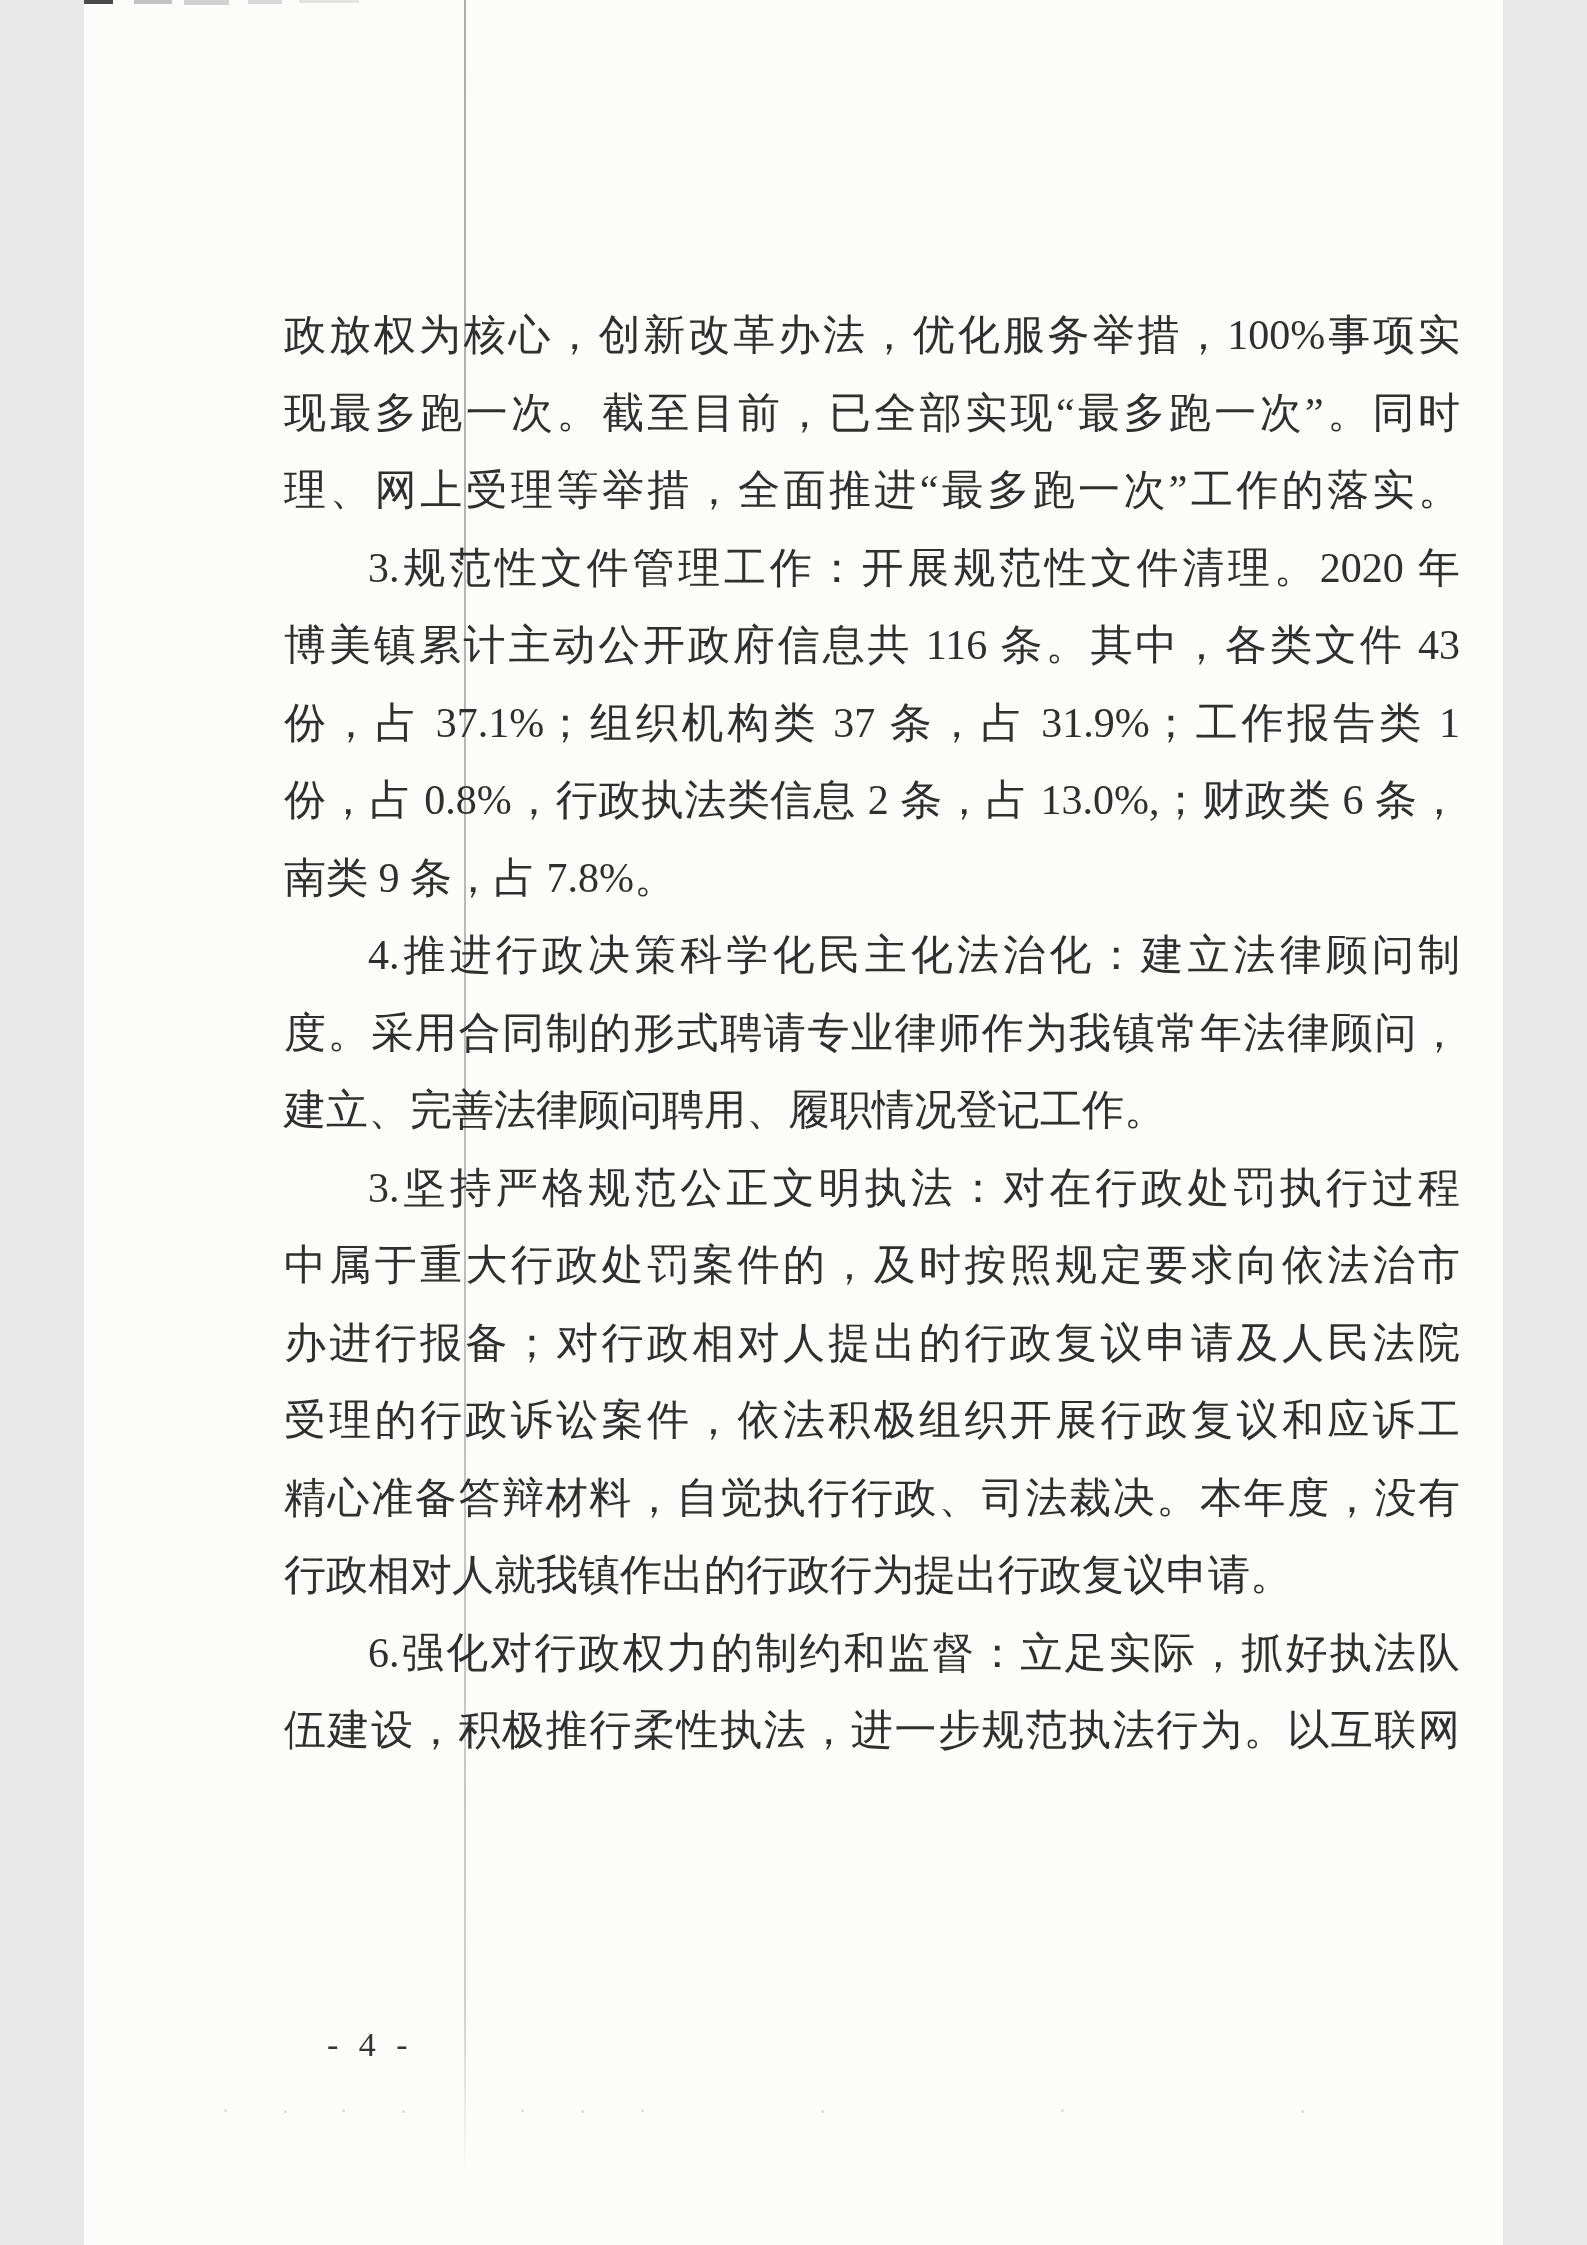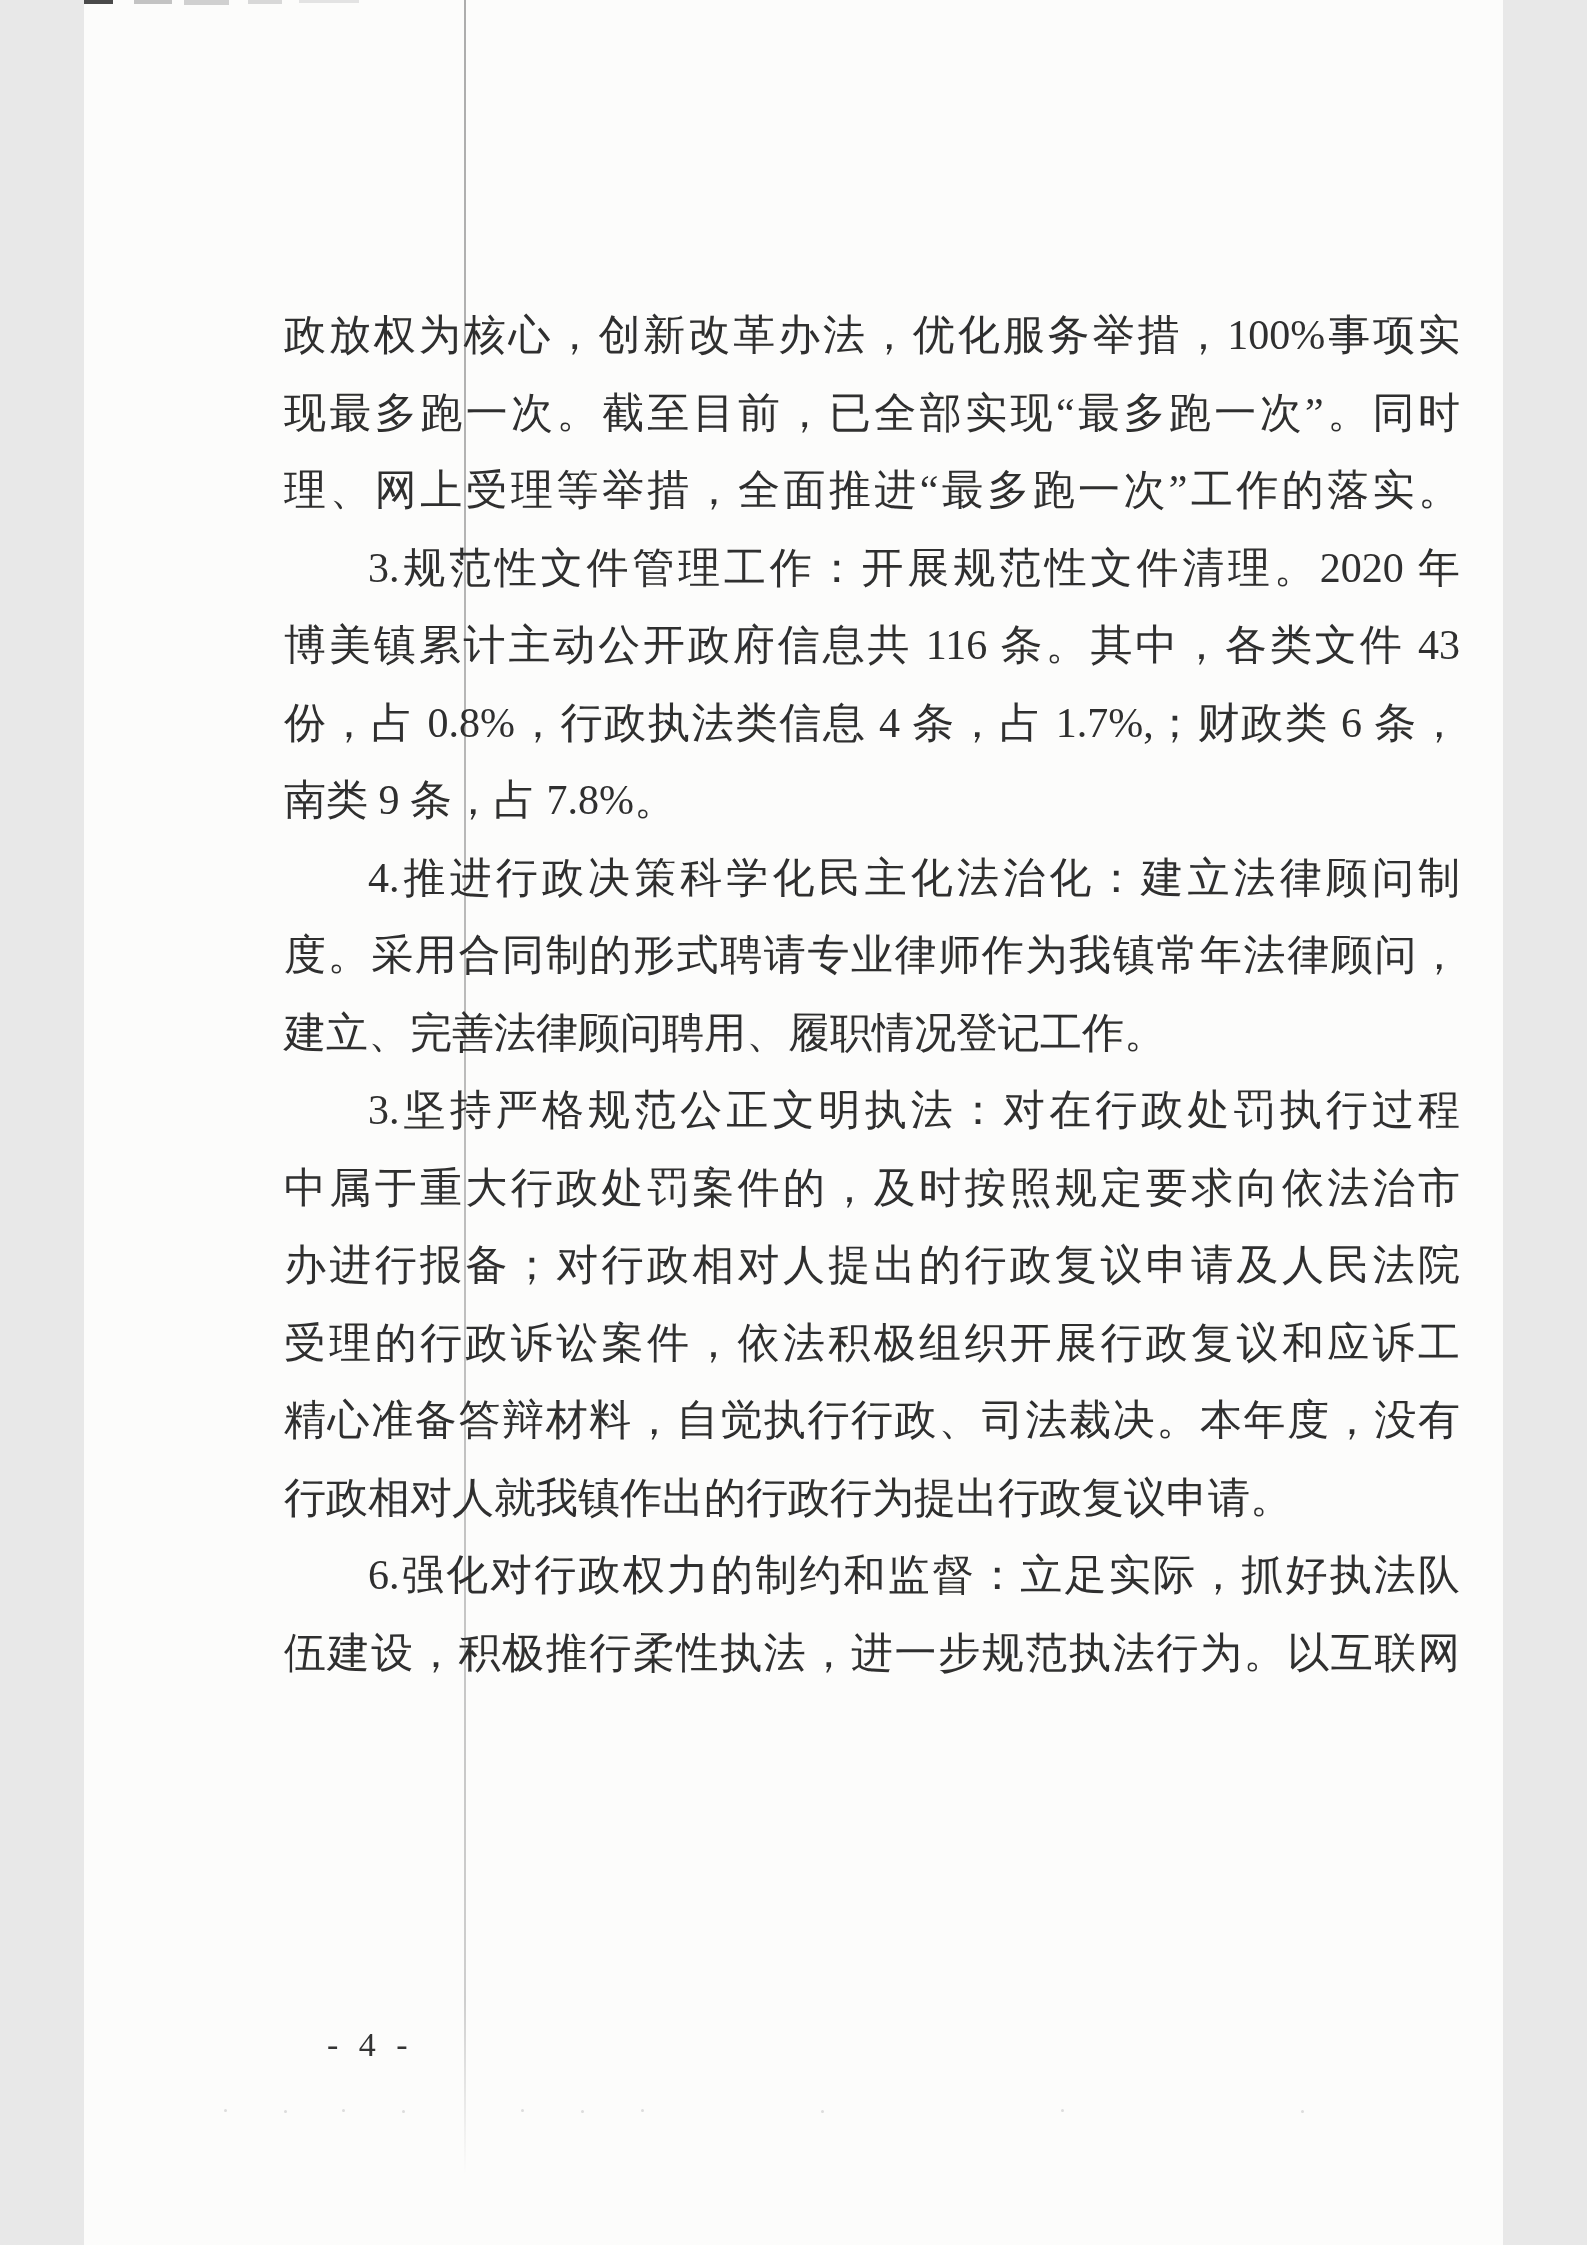--- a/index.html
+++ b/index.html
@@ -91,21 +91,22 @@
   <div class="scan-mark mark-5"></div>
 
   <div class="fold-line"></div>
 
   <main class="content">
     <div class="line">政放权为核心，创新改革办法，优化服务举措，100%事项实</div>
     <div class="line">现最多跑一次。截至目前，已全部实现“最多跑一次”。同时</div>
     <div class="line">理、网上受理等举措，全面推进“最多跑一次”工作的落实。</div>
     <div class="line ind">3.规范性文件管理工作：开展规范性文件清理。2020 年</div>
     <div class="line">博美镇累计主动公开政府信息共 116 条。其中，各类文件 43</div>
-    <div class="line">份，占 0.8%，行政执法类信息 4 条，占 1.7%,；财政类 6 条，</div>
+    <div class="line">份，占 37.1%；组织机构类 37 条，占 31.9%；工作报告类 1</div>
+    <div class="line">份，占 0.8%，行政执法类信息 2 条，占 13.0%,；财政类 6 条，</div>
     <div class="line last">南类 9 条，占 7.8%。</div>
     <div class="line ind">4.推进行政决策科学化民主化法治化：建立法律顾问制</div>
     <div class="line">度。采用合同制的形式聘请专业律师作为我镇常年法律顾问，</div>
     <div class="line last">建立、完善法律顾问聘用、履职情况登记工作。</div>
     <div class="line ind">3.坚持严格规范公正文明执法：对在行政处罚执行过程</div>
     <div class="line">中属于重大行政处罚案件的，及时按照规定要求向依法治市</div>
     <div class="line">办进行报备；对行政相对人提出的行政复议申请及人民法院</div>
     <div class="line">受理的行政诉讼案件，依法积极组织开展行政复议和应诉工</div>
     <div class="line">精心准备答辩材料，自觉执行行政、司法裁决。本年度，没有</div>
     <div class="line last">行政相对人就我镇作出的行政行为提出行政复议申请。</div>

